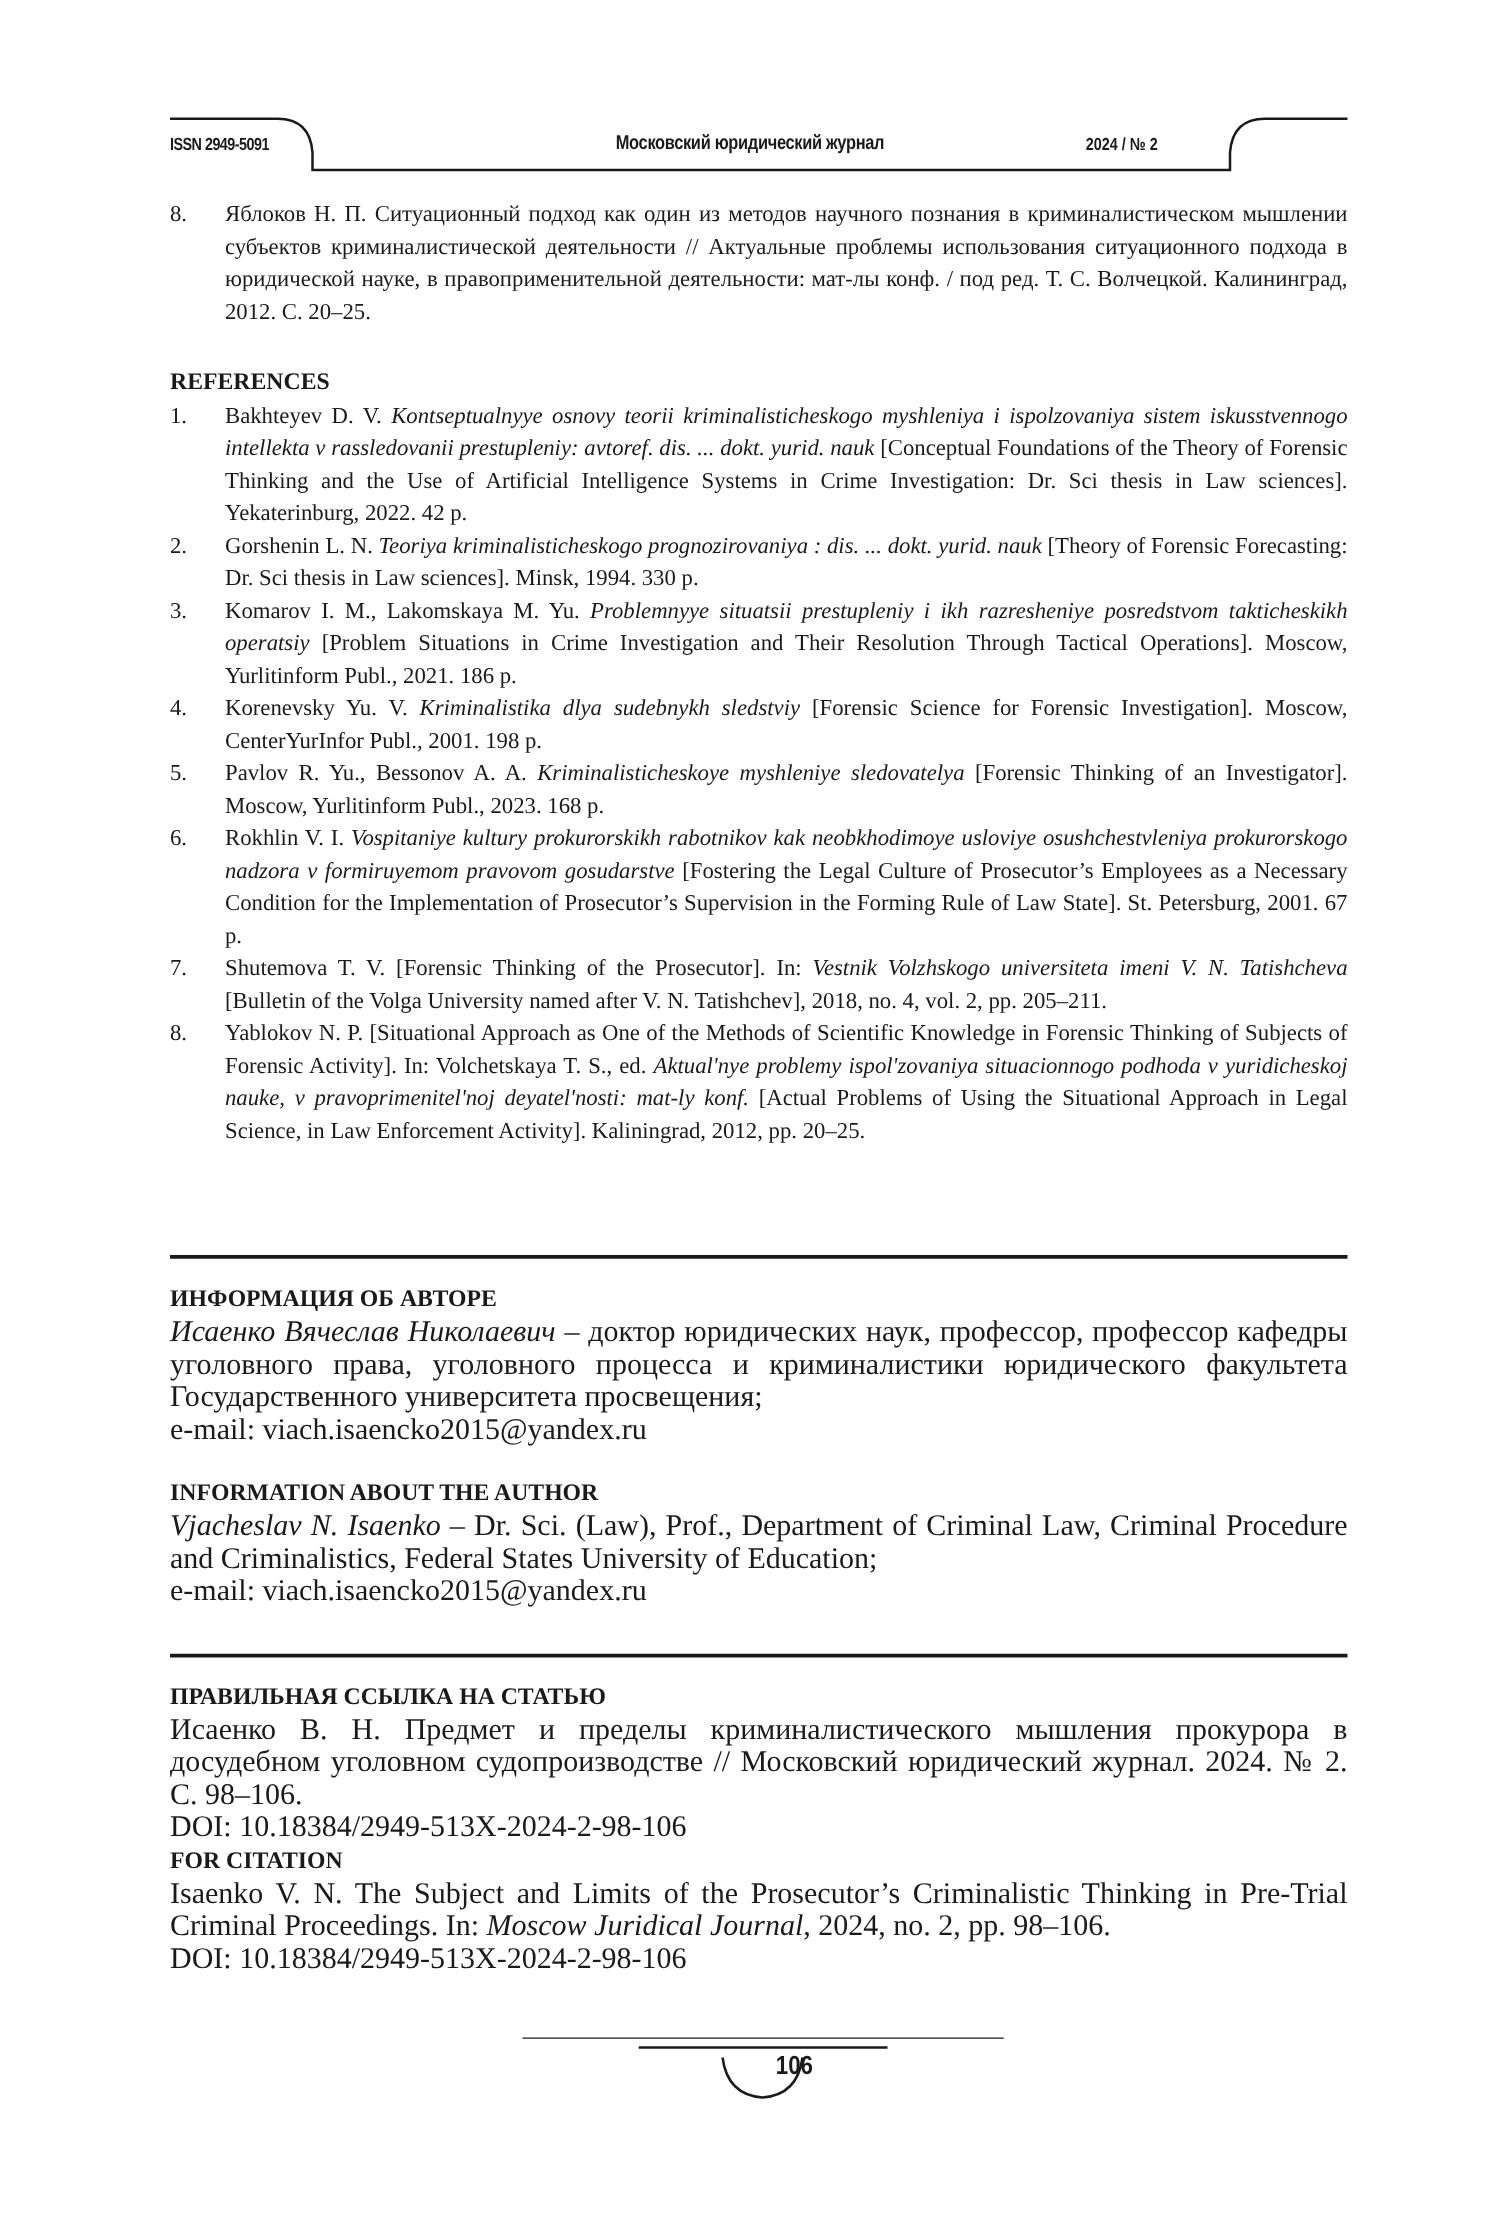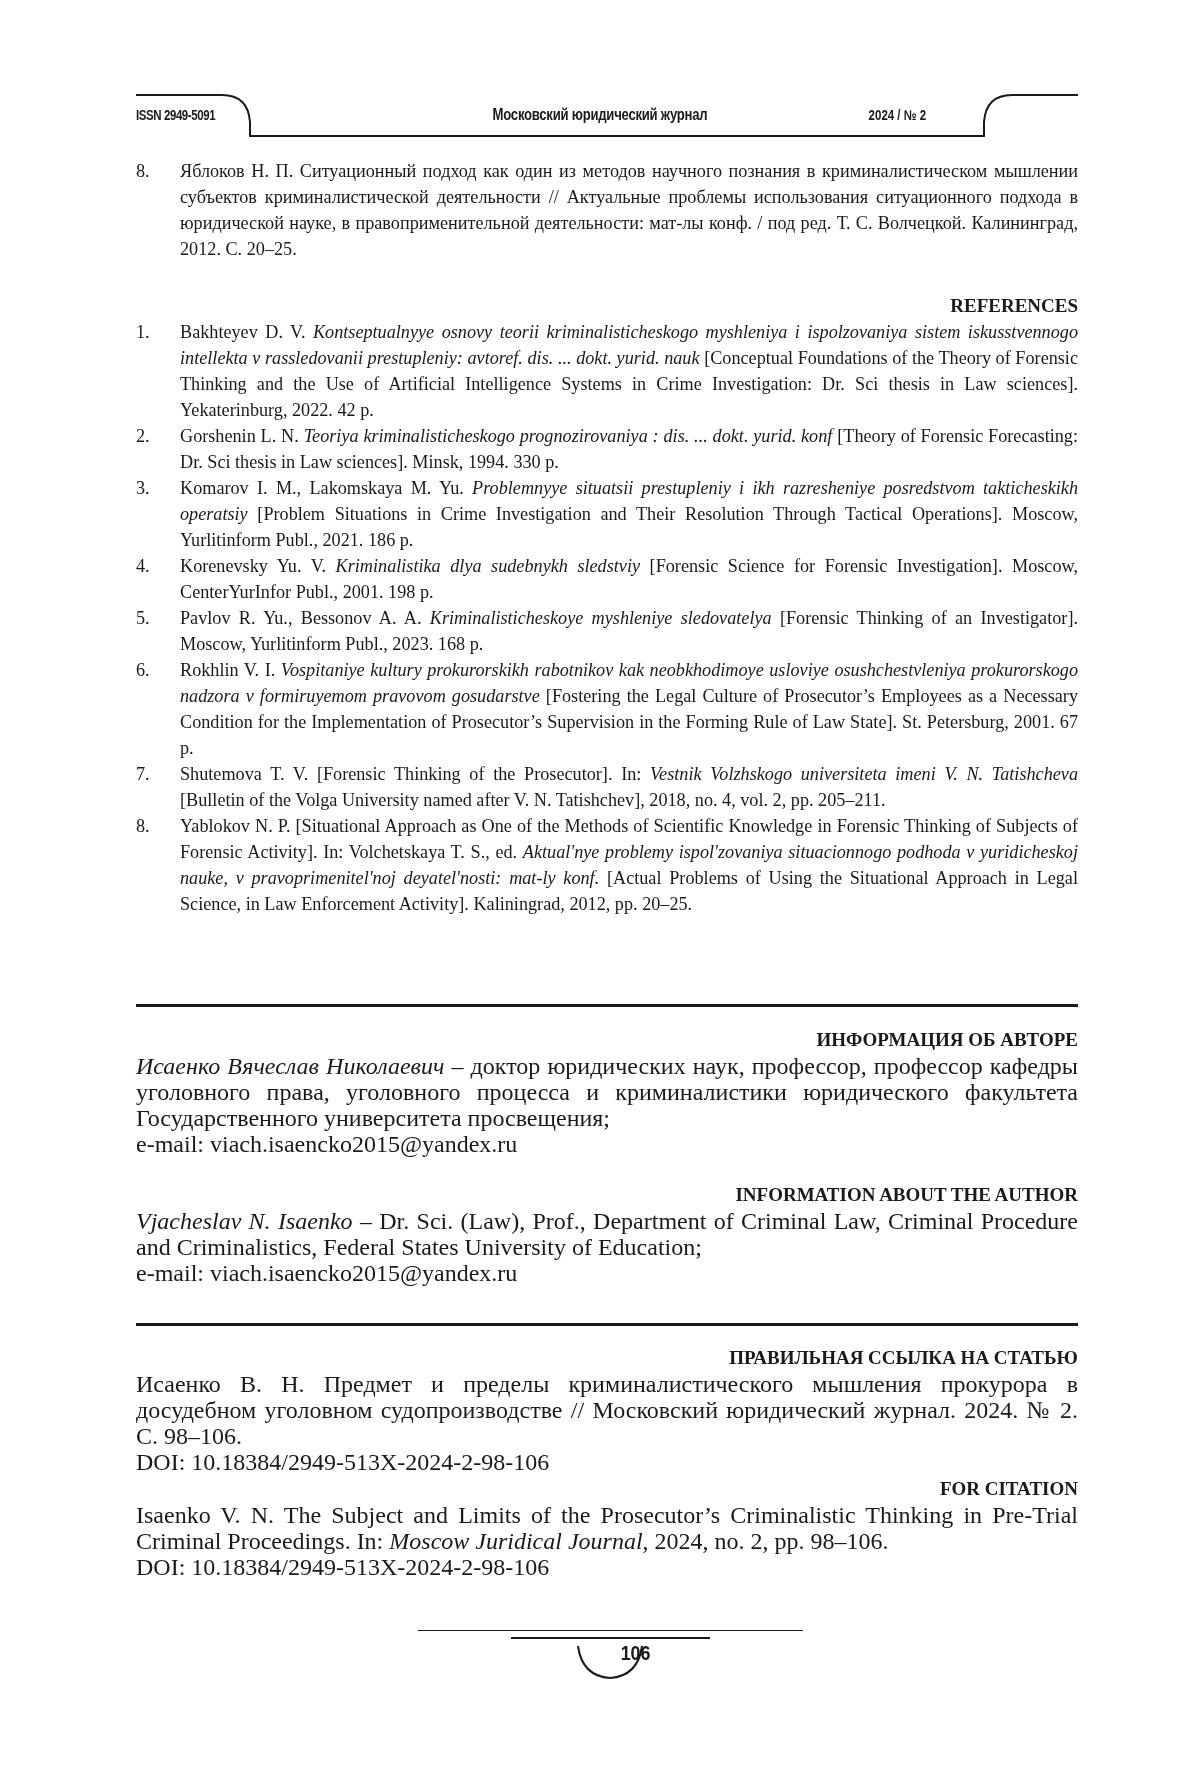--- a/index.html
+++ b/index.html
@@ -14,21 +14,21 @@
   .hdr-title { position: absolute; left: 0; width: 1200px; top: 106px; text-align: center; font-size: 16px; font-weight: bold; letter-spacing: -0.3px; }
   .hdr-title span { display: inline-block; transform: scaleX(0.82); }
   .hdr-issue { position: absolute; right: 128px; top: 107px; font-size: 14px; font-weight: bold; transform: scaleX(0.82); transform-origin: right center; }
 
   
   .content { position: absolute; left: 136px; width: 942px; }
   .text { font-size: 24px; line-height: 26px; text-align: justify; }
   .ref-list { margin: 0; padding: 0; list-style: none; }
   .ref-item { position: relative; padding-left: 44px; text-align: justify; font-size: 18.2px; line-height: 26px; }
   .ref-num { position: absolute; left: 0; top: 0; }
-  .heading { text-align: right; font-weight: bold; font-size: 19px; line-height: 26px; }
+  .heading { text-align: left; font-weight: bold; font-size: 19px; line-height: 26px; }
   .rule { position: absolute; left: 136px; width: 942px; height: 3px; background: #1a1a1a; }
   em { font-style: italic; }
 
   
   .footer { position: absolute; left: 0; top: 1630px; width: 1200px; height: 80px; }
   .page-num { position: absolute; left: 0; width: 1200px; top: 1641px; text-align: center; font-size: 21px; font-weight: bold; margin-left: 36px; }
   .page-num span { display: inline-block; transform: scaleX(0.85); }
 </style>
 </head>
 <body>
@@ -49,21 +49,21 @@
   </div>
 </div>
 
 <div class="content serif" style="top:293px;">
   <div class="heading">REFERENCES</div>
   <ul class="ref-list">
     <li class="ref-item">
       <span class="ref-num">1.</span><span>Bakhteyev D. V. </span><em>Kontseptualnyye osnovy teorii kriminalisticheskogo myshleniya i ispolzovaniya sistem iskusstvennogo intellekta v rassledovanii prestupleniy: avtoref. dis. ... dokt. yurid. nauk</em><span> [Conceptual Foundations of the Theory of Forensic Thinking and the Use of Artificial Intelligence Systems in Crime Investigation: Dr. Sci thesis in Law sciences]. Yekaterinburg, 2022. 42 p.</span>
     </li>
     <li class="ref-item">
-      <span class="ref-num">2.</span><span>Gorshenin L. N. </span><em>Teoriya kriminalisticheskogo prognozirovaniya : dis. ... dokt. yurid. konf</em><span> [Theory of Forensic Forecasting: Dr. Sci thesis in Law sciences]. Minsk, 1994. 330 p.</span>
+      <span class="ref-num">2.</span><span>Gorshenin L. N. </span><em>Teoriya kriminalisticheskogo prognozirovaniya : dis. ... dokt. yurid. nauk</em><span> [Theory of Forensic Forecasting: Dr. Sci thesis in Law sciences]. Minsk, 1994. 330 p.</span>
     </li>
     <li class="ref-item">
       <span class="ref-num">3.</span><span>Komarov I. M., Lakomskaya M. Yu. </span><em>Problemnyye situatsii prestupleniy i ikh razresheniye posredstvom takticheskikh operatsiy</em><span> [Problem Situations in Crime Investigation and Their Resolution Through Tactical Operations]. Moscow, Yurlitinform Publ., 2021. 186 p.</span>
     </li>
     <li class="ref-item">
       <span class="ref-num">4.</span><span>Korenevsky Yu. V. </span><em>Kriminalistika dlya sudebnykh sledstviy</em><span> [Forensic Science for Forensic Investigation]. Moscow, CenterYurInfor Publ., 2001. 198 p.</span>
     </li>
     <li class="ref-item">
       <span class="ref-num">5.</span><span>Pavlov R. Yu., Bessonov A. A. </span><em>Kriminalisticheskoye myshleniye sledovatelya</em><span> [Forensic Thinking of an Investigator]. Moscow, Yurlitinform Publ., 2023. 168 p.</span>
     </li>

